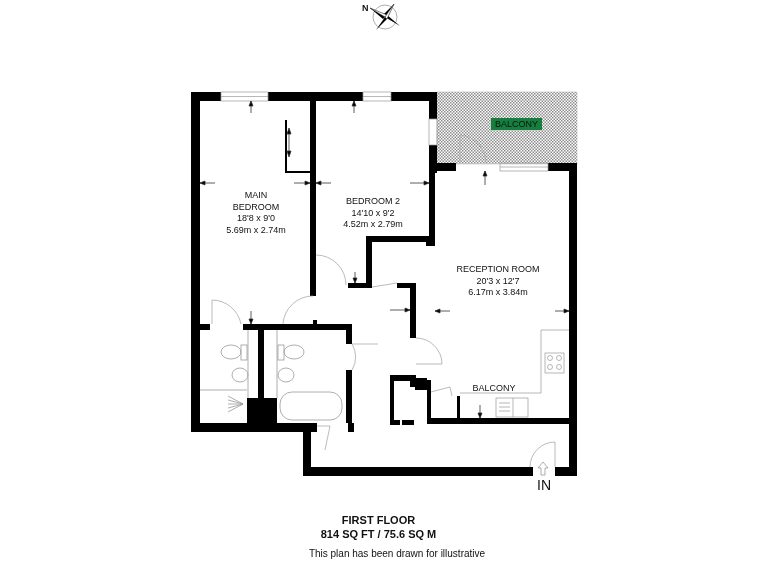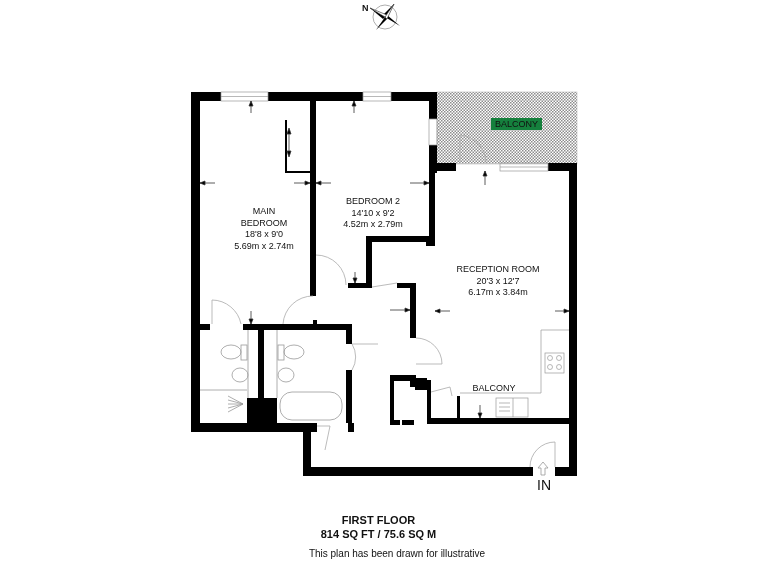--- a/index.html
+++ b/index.html
@@ -184,21 +184,21 @@
 
   <g fill="none" stroke="#999" stroke-width="0.8">
     <polygon points="543,462 538,468 541,468 541,475 545,475 545,468 548,468"></polygon>
   </g>
 </svg>
 
 <div class="north-label">N</div>
 
 <div class="balcony-label">BALCONY</div>
 
-<div class="room-label" style="left:264px; top:190px;margin-top:16px;">
+<div class="room-label" style="left:256px; top:190px;">
   <span>MAIN</span>
   <span>BEDROOM</span>
   <span>18'8 x 9'0</span>
   <span>5.69m x 2.74m</span>
 </div>
 
 <div class="room-label" style="left:373px; top:164px;margin-top:32px;">
   <span>BEDROOM 2</span>
   <span>14'10 x 9'2</span>
   <span>4.52m x 2.79m</span>

